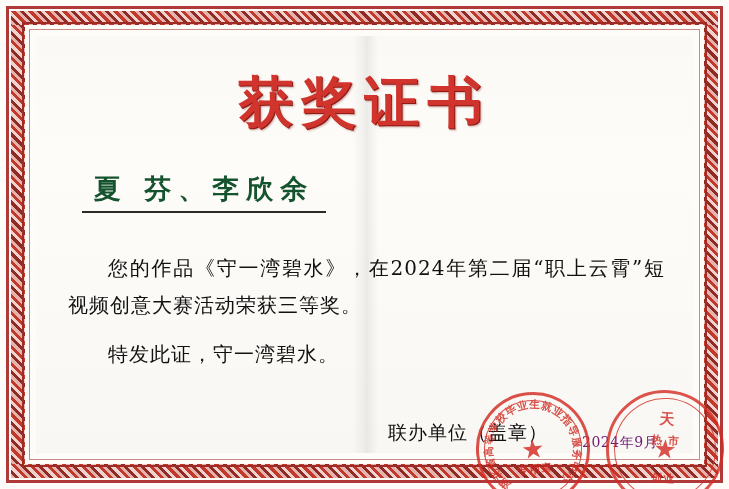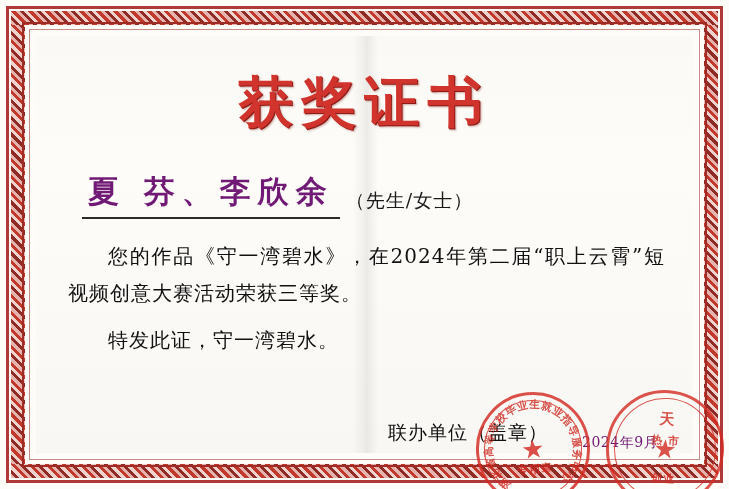--- a/index.html
+++ b/index.html
@@ -111,24 +111,24 @@
 
   .recipient-row {
     position: absolute;
     top: 131px;
     left: 42px;
     right: 40px;
     display: flex;
     align-items: flex-end;
   }
   .recipient-name {
-    font-size: 31px;
+    font-size: 27px;
     font-weight: bold;
     letter-spacing: 7px;
-    color: #701a75;
+    color: #14532d;
     padding: 0 6px 4px 6px;
     border-bottom: 2px solid #2a2a2a;
     min-width: 232px;
     text-align: center;
     font-family: "DejaVu Serif", "Liberation Serif", serif;
   }
   .recipient-suffix {
     font-size: 19px;
     color: #1a1a1a;
     padding-bottom: 5px;
@@ -141,21 +141,21 @@
     top: 198px;
     left: 28px;
     right: 24px;
     font-size: 20px;
     line-height: 37px;
     color: #111111;
     letter-spacing: 1px;
     text-align: justify;
   }
   .body-text p {
-    margin: 0 0 10px 0;
+    margin: 12px 0 10px 0;
     text-indent: 40px;
   }
 
   
   .signature-row {
     position: absolute;
     left: 0; right: 0;
     top: 322px;
     height: 110px;
   }
@@ -265,21 +265,20 @@
 
   <div class="paper-shade"></div>
   <div class="fold"></div>
 
   <div class="content">
 
     <div class="title">获奖证书</div>
 
     <div class="recipient-row">
       <div class="recipient-name">夏 芬、李欣余</div>
-      <div class="recipient-suffix">（先生/女士）</div>
     </div>
 
     <div class="body-text">
       <p>您的作品《守一湾碧水》，在2024年第二届“职上云霄”短视频创意大赛活动荣获三等奖。</p>
       <p>特发此证，守一湾碧水。</p>
     </div>
 
     <div class="signature-row">
 
       <div class="org-label">联办单位（盖章）</div>

